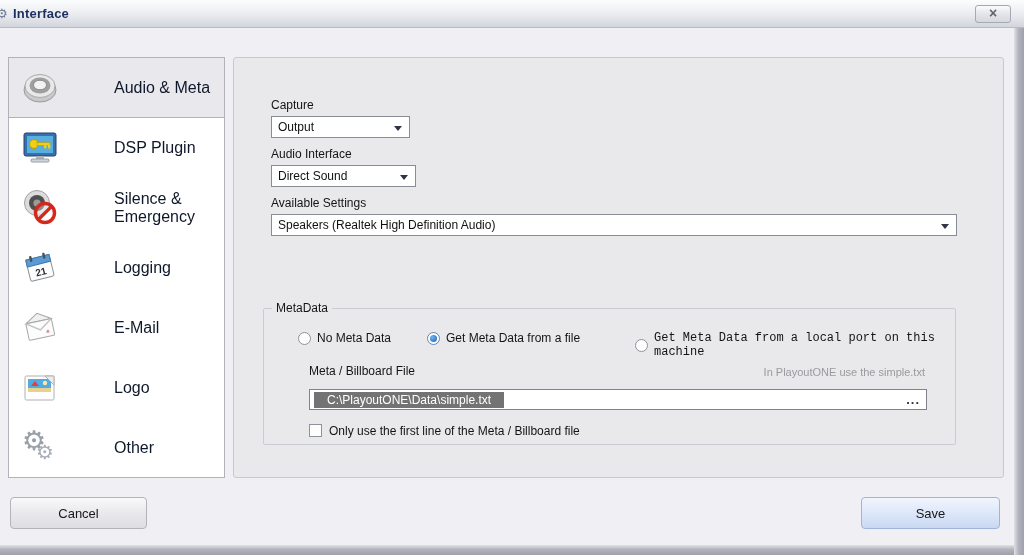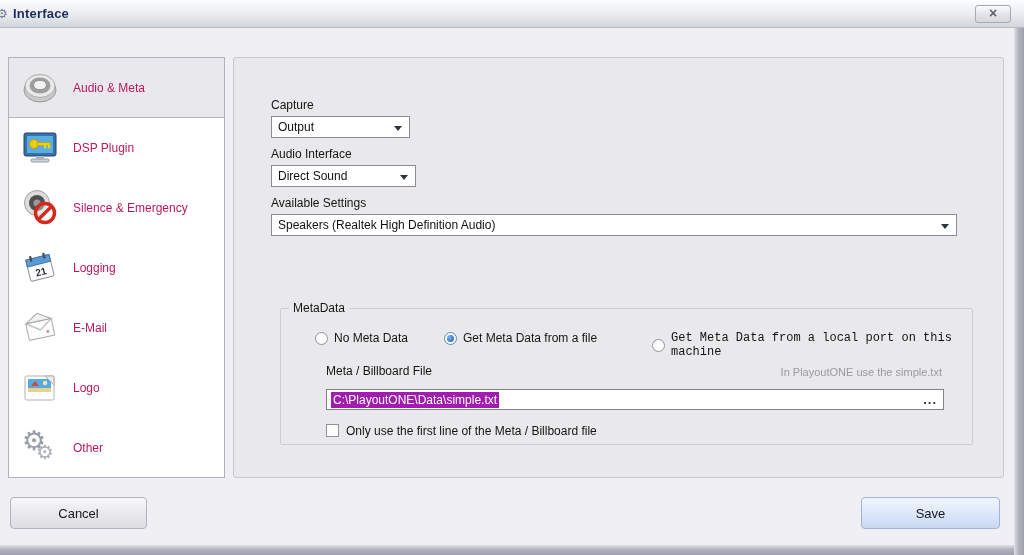--- a/index.html
+++ b/index.html
@@ -46,21 +46,21 @@
   }
   .side-item {
     height:60px; display:flex; align-items:center; padding-left:12px;
     cursor:default;
   }
   .side-item.selected {
     background:#e9e9ed; border-bottom:1px solid #b2b2ba;
   }
   .side-icon { width:38px; height:38px; margin-right:14px; flex:0 0 38px; }
   .side-icon svg { width:38px; height:38px; display:block; }
-  .side-label { font-size:12px; color:#be185d; }
+  .side-label { font-size:16px; color:#0f172a;margin-left:41px; }
   .gear-glyph {
     font-family:"DejaVu Sans", sans-serif; color:#9aa0a8;
     position:relative; display:block; width:38px; height:38px;
   }
   .gear-glyph .g1 { position:absolute; left:1px; top:-4px; font-size:27px; }
   .gear-glyph .g2 { position:absolute; left:15px; top:11px; font-size:20px; color:#a8aeb6; }
   
   .main-panel {
     position:absolute; left:233px; top:57px; width:771px; height:421px;
     background:#e9e9eb; border:1px solid #c6c9d0; border-radius:3px;
@@ -73,21 +73,21 @@
     padding:0 20px 0 6px; font-size:12px; color:#111; cursor:default;
   }
   .combo .arrow {
     position:absolute; right:7px; top:9px; width:0; height:0;
     border-left:4px solid transparent; border-right:4px solid transparent;
     border-top:5px solid #2e3442;
   }
   
   .groupbox {
     position:absolute; left:29px; top:250px; width:693px; height:137px;
-    border:1px solid #c9cdd3; border-radius:2px;margin-left:17px;
+    border:1px solid #c9cdd3; border-radius:2px;
   }
   .groupbox-legend {
     position:absolute; left:8px; top:-8px; background:#e9e9eb;
     padding:0 4px; font-size:12px; color:#141414;
   }
   .radio-row { position:absolute; display:flex; align-items:center; }
   .radio {
     width:13px; height:13px; border-radius:50%;
     border:1px solid #8e939b; background:#fdfdfd; margin-right:6px;
     position:relative; flex:0 0 13px;
@@ -97,21 +97,21 @@
     content:""; position:absolute; left:2px; top:2px; width:7px; height:7px;
     border-radius:50%; background:radial-gradient(circle at 35% 35%, #6fb3f2, #1b5fb8);
   }
   .radio-label { font-size:12px; color:#141414; margin-right:0; }
   .textbox {
     position:absolute; height:21px; background:#ffffff;
     border:1px solid #7f848c; display:flex; align-items:center;
     padding:0 4px; font-size:12px;
   }
   .textbox .selected-text {
-    background:#a21caf; color:#ffffff; padding:1px 2px; white-space:nowrap;
+    background:#737373; color:#ffffff; padding:1px 13px; white-space:nowrap;
   }
   .textbox .browse {
     position:absolute; right:6px; top:1px; font-size:13px; font-weight:bold;
     color:#30343c; letter-spacing:1px; cursor:pointer; line-height:17px;
   }
   .checkbox-row { position:absolute; display:flex; align-items:flex-start; }
   .checkbox {
     width:13px; height:13px; border:1px solid #8e939b; background:#fdfdfd;
     margin-right:7px; flex:0 0 13px;
   }

